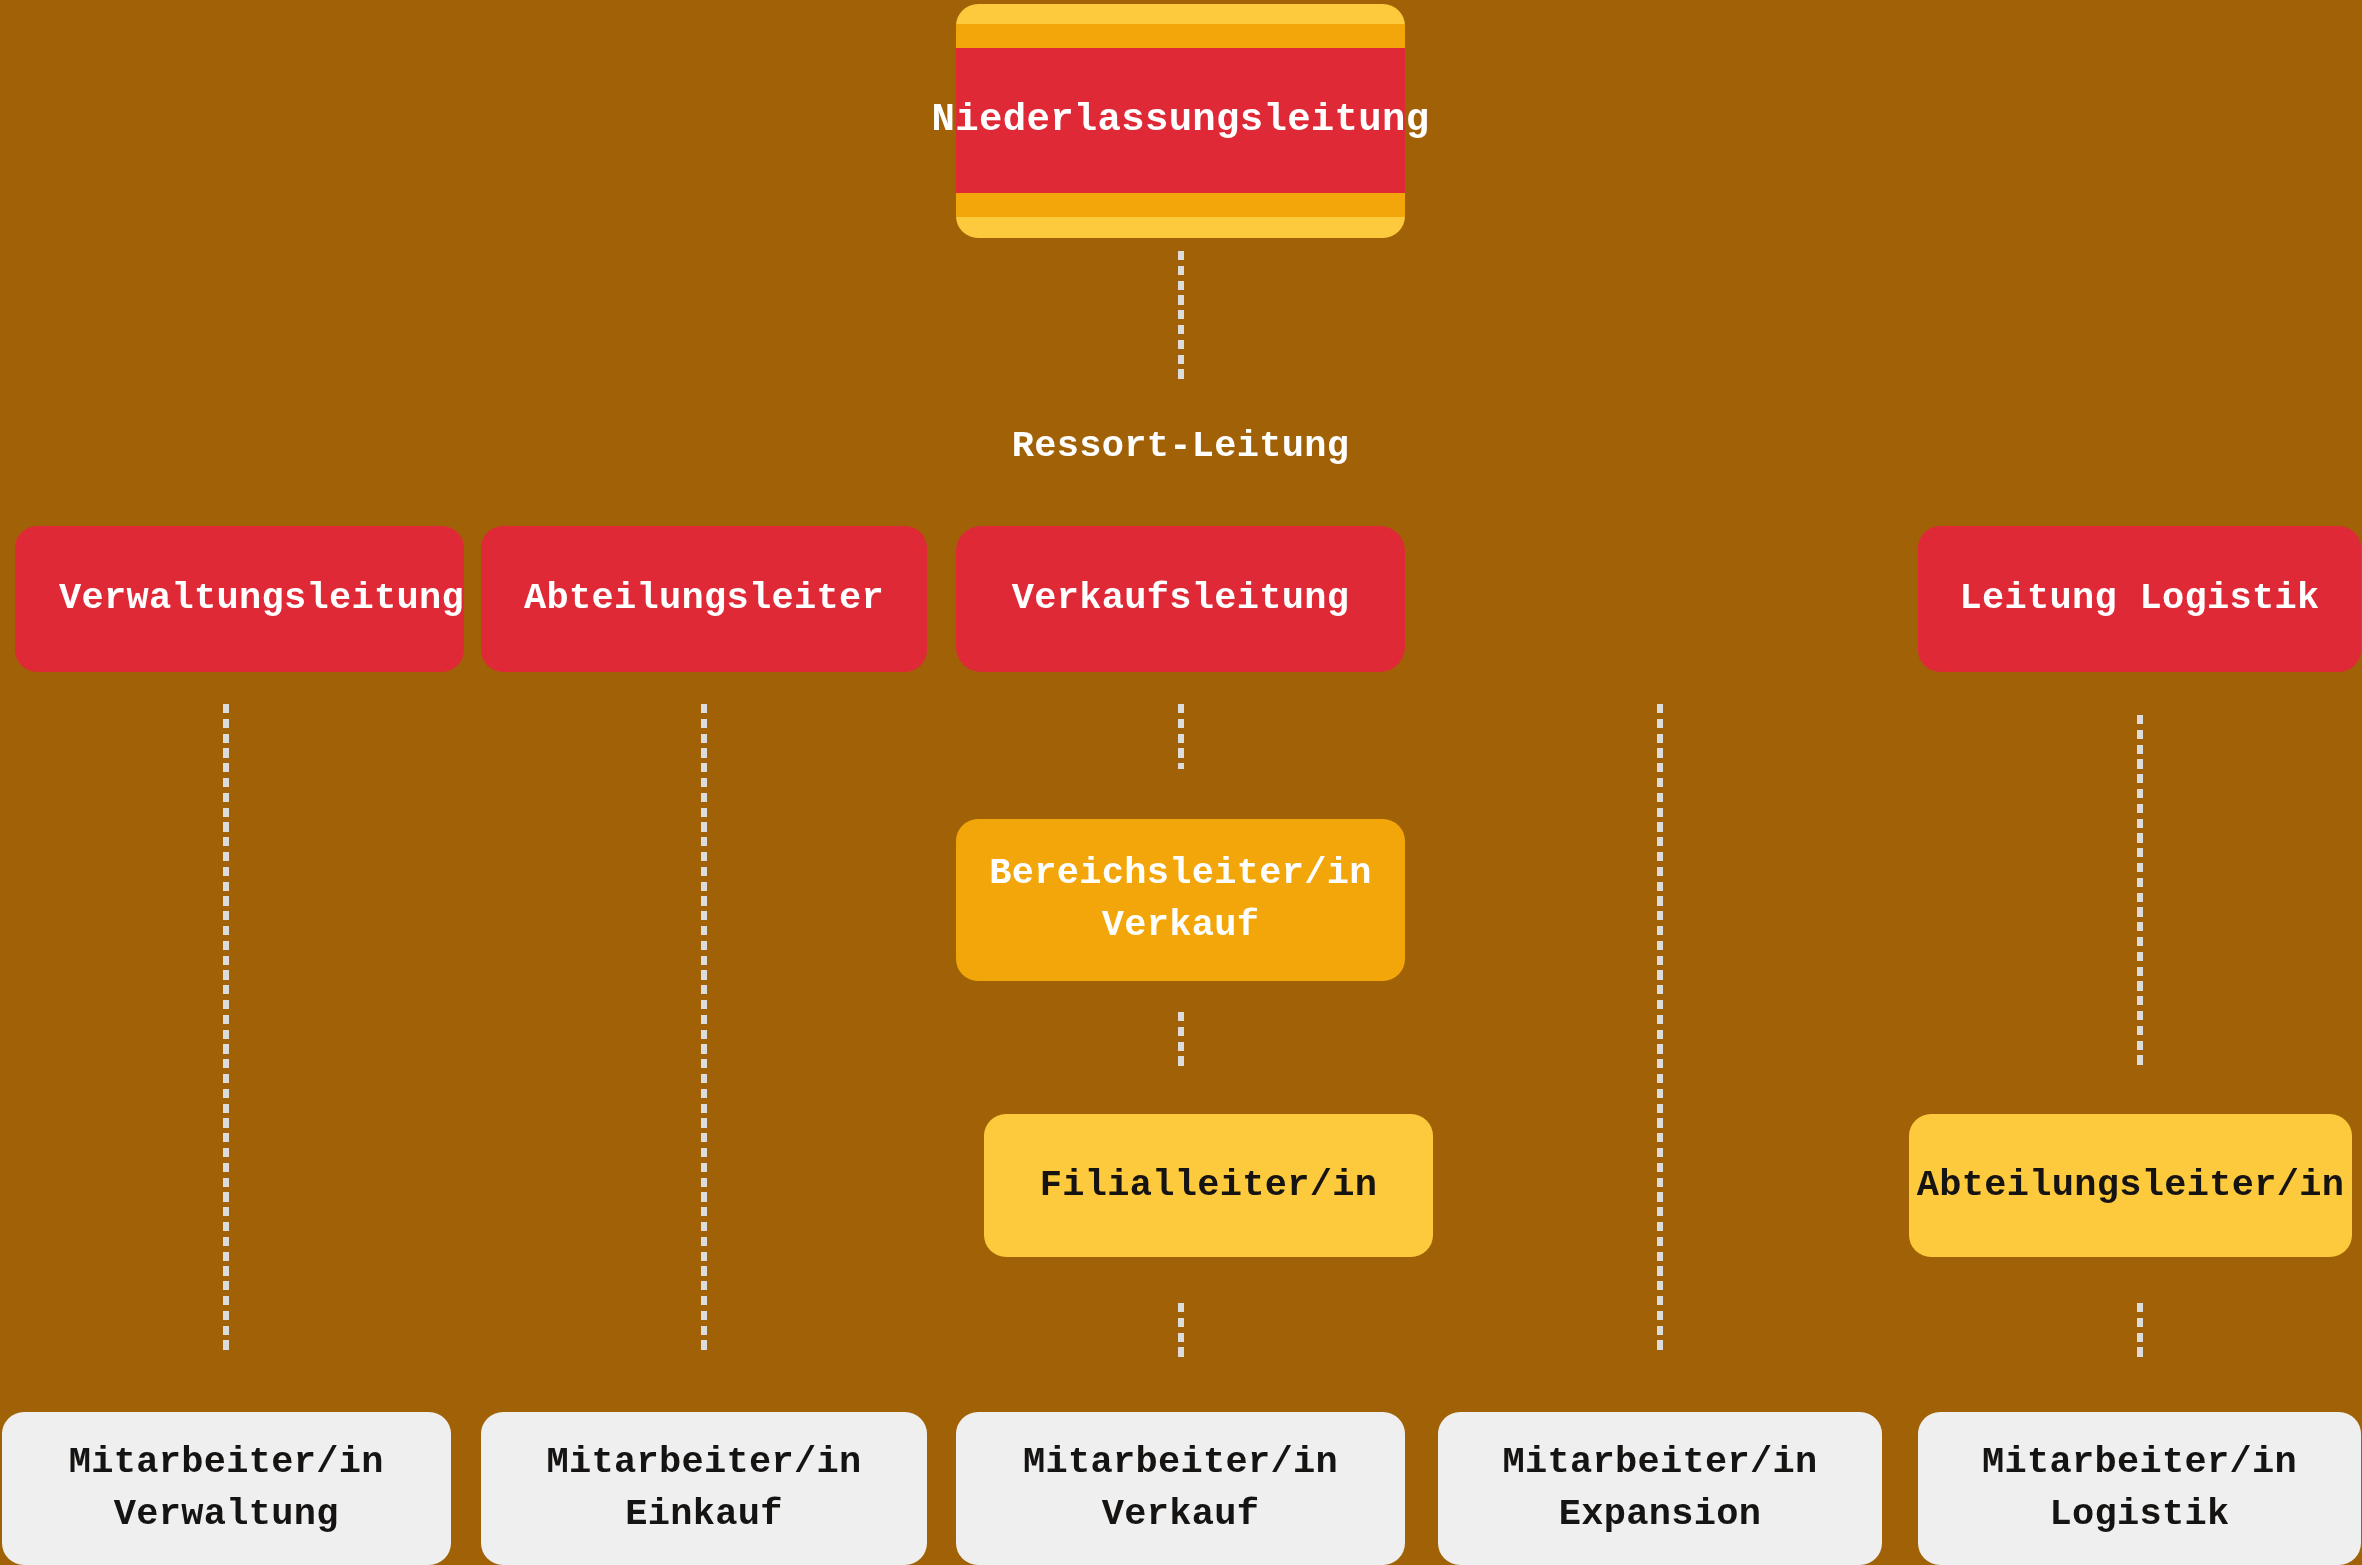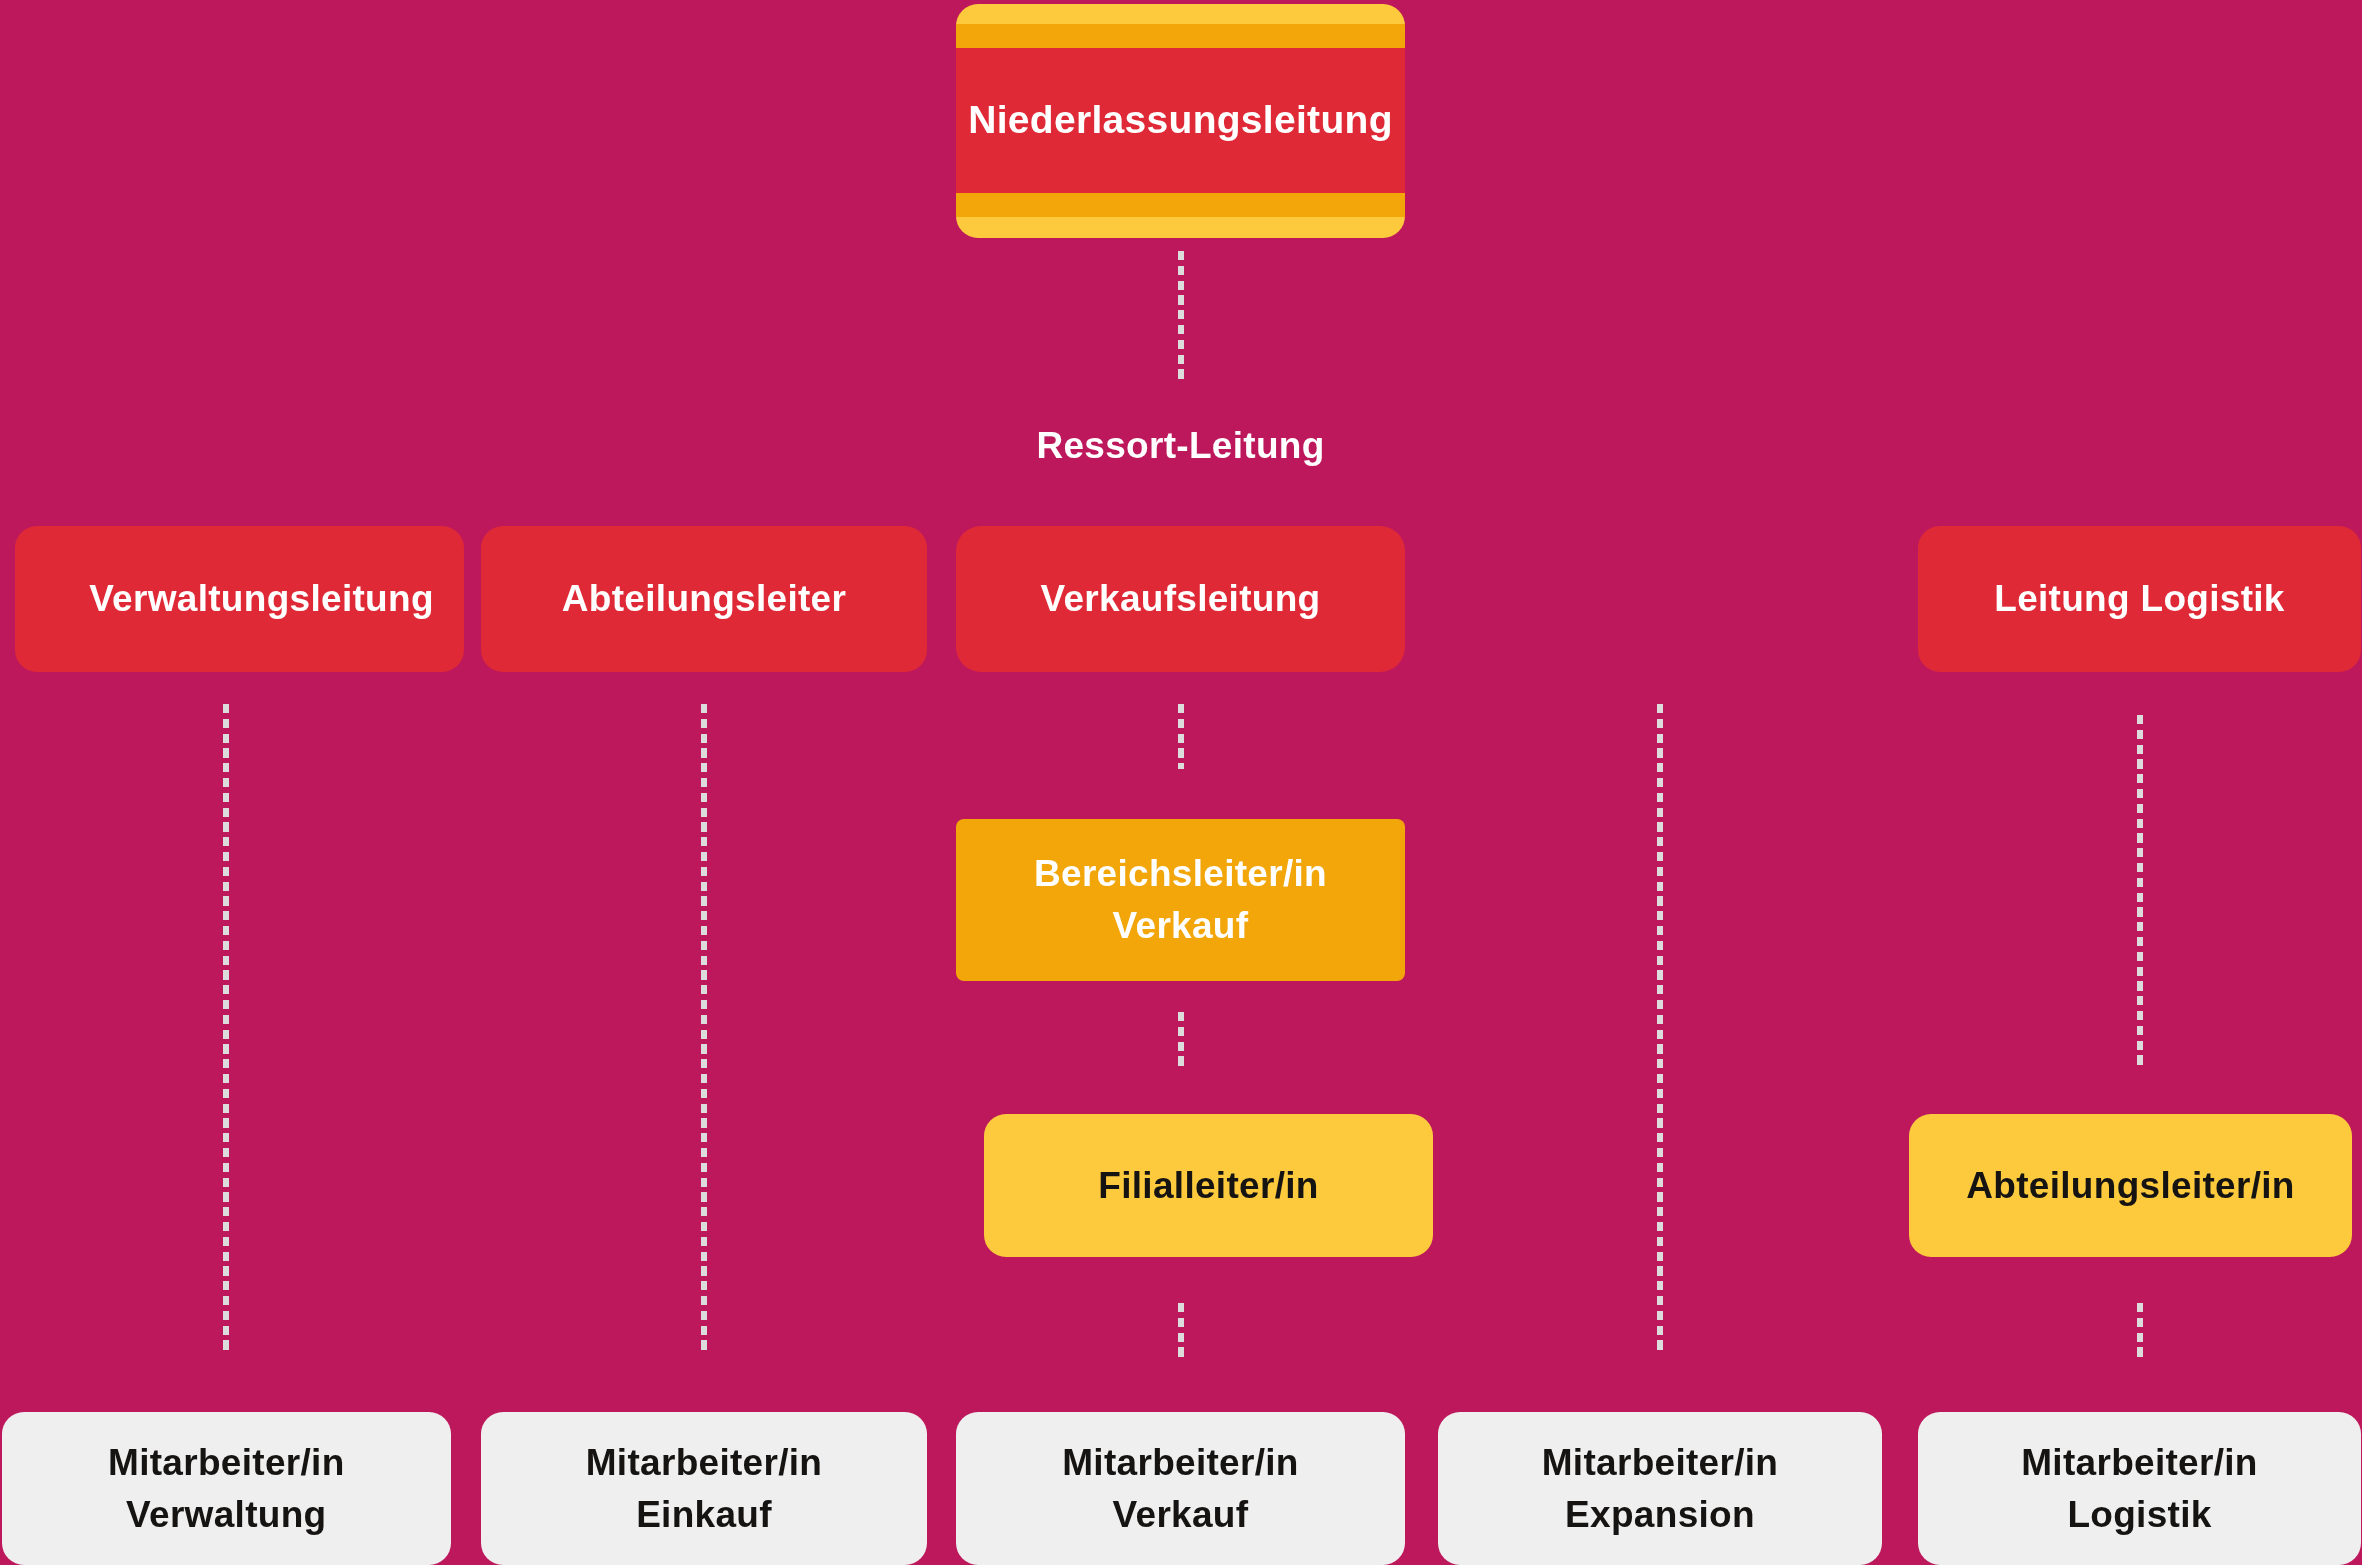--- a/index.html
+++ b/index.html
@@ -4,23 +4,23 @@
 <style>
   html, body {
     margin: 0;
     padding: 0;
     background: #000000;
   }
   .canvas {
     position: relative;
     width: 2363px;
     height: 1565px;
-    background: #be185d;
+    background: #a16207;
     overflow: hidden;
-    font-family: Liberation Sans, sans-serif;
+    font-family: Liberation Mono, monospace;
   }
   .box {
     position: absolute;
     border-radius: 22px;
     display: flex;
     flex-direction: column;
     align-items: center;
     justify-content: center;
     text-align: center;
     box-sizing: border-box;
@@ -49,21 +49,21 @@
   .tier-label {
     position: absolute;
     left: 956px; top: 425px; width: 449px;
     text-align: center;
     color: #FFFFFF;
     font-size: 37px;
     font-weight: 700;
     letter-spacing: 0.3px;
   }
   .red-box    { background: #E02936; color: #FFFFFF; top: 526px; height: 146px; }
-  .orange-box { background: #F2A60A; color: #FFFFFF; border-radius: 8px; }
+  .orange-box { background: #F2A60A; color: #FFFFFF; }
   .yellow-box { background: #FCCA3C; color: #161413; }
   .gray-box   { background: #EFEFEF; color: #161413; top: 1412px; height: 153px; }
 
   .red-1 { left: 15px;    width: 449px; padding-left: 44px; }
   .red-2 { left: 481px;  width: 446px; }
   .red-3 { left: 956px; width: 449px; border-radius: 25px; }
   .red-4 { left: 1438px; width: 444px; }
   .red-5 { left: 1918px; width: 443px; }
 
   .gray-1 { left: 1.8px;    width: 449px; }

